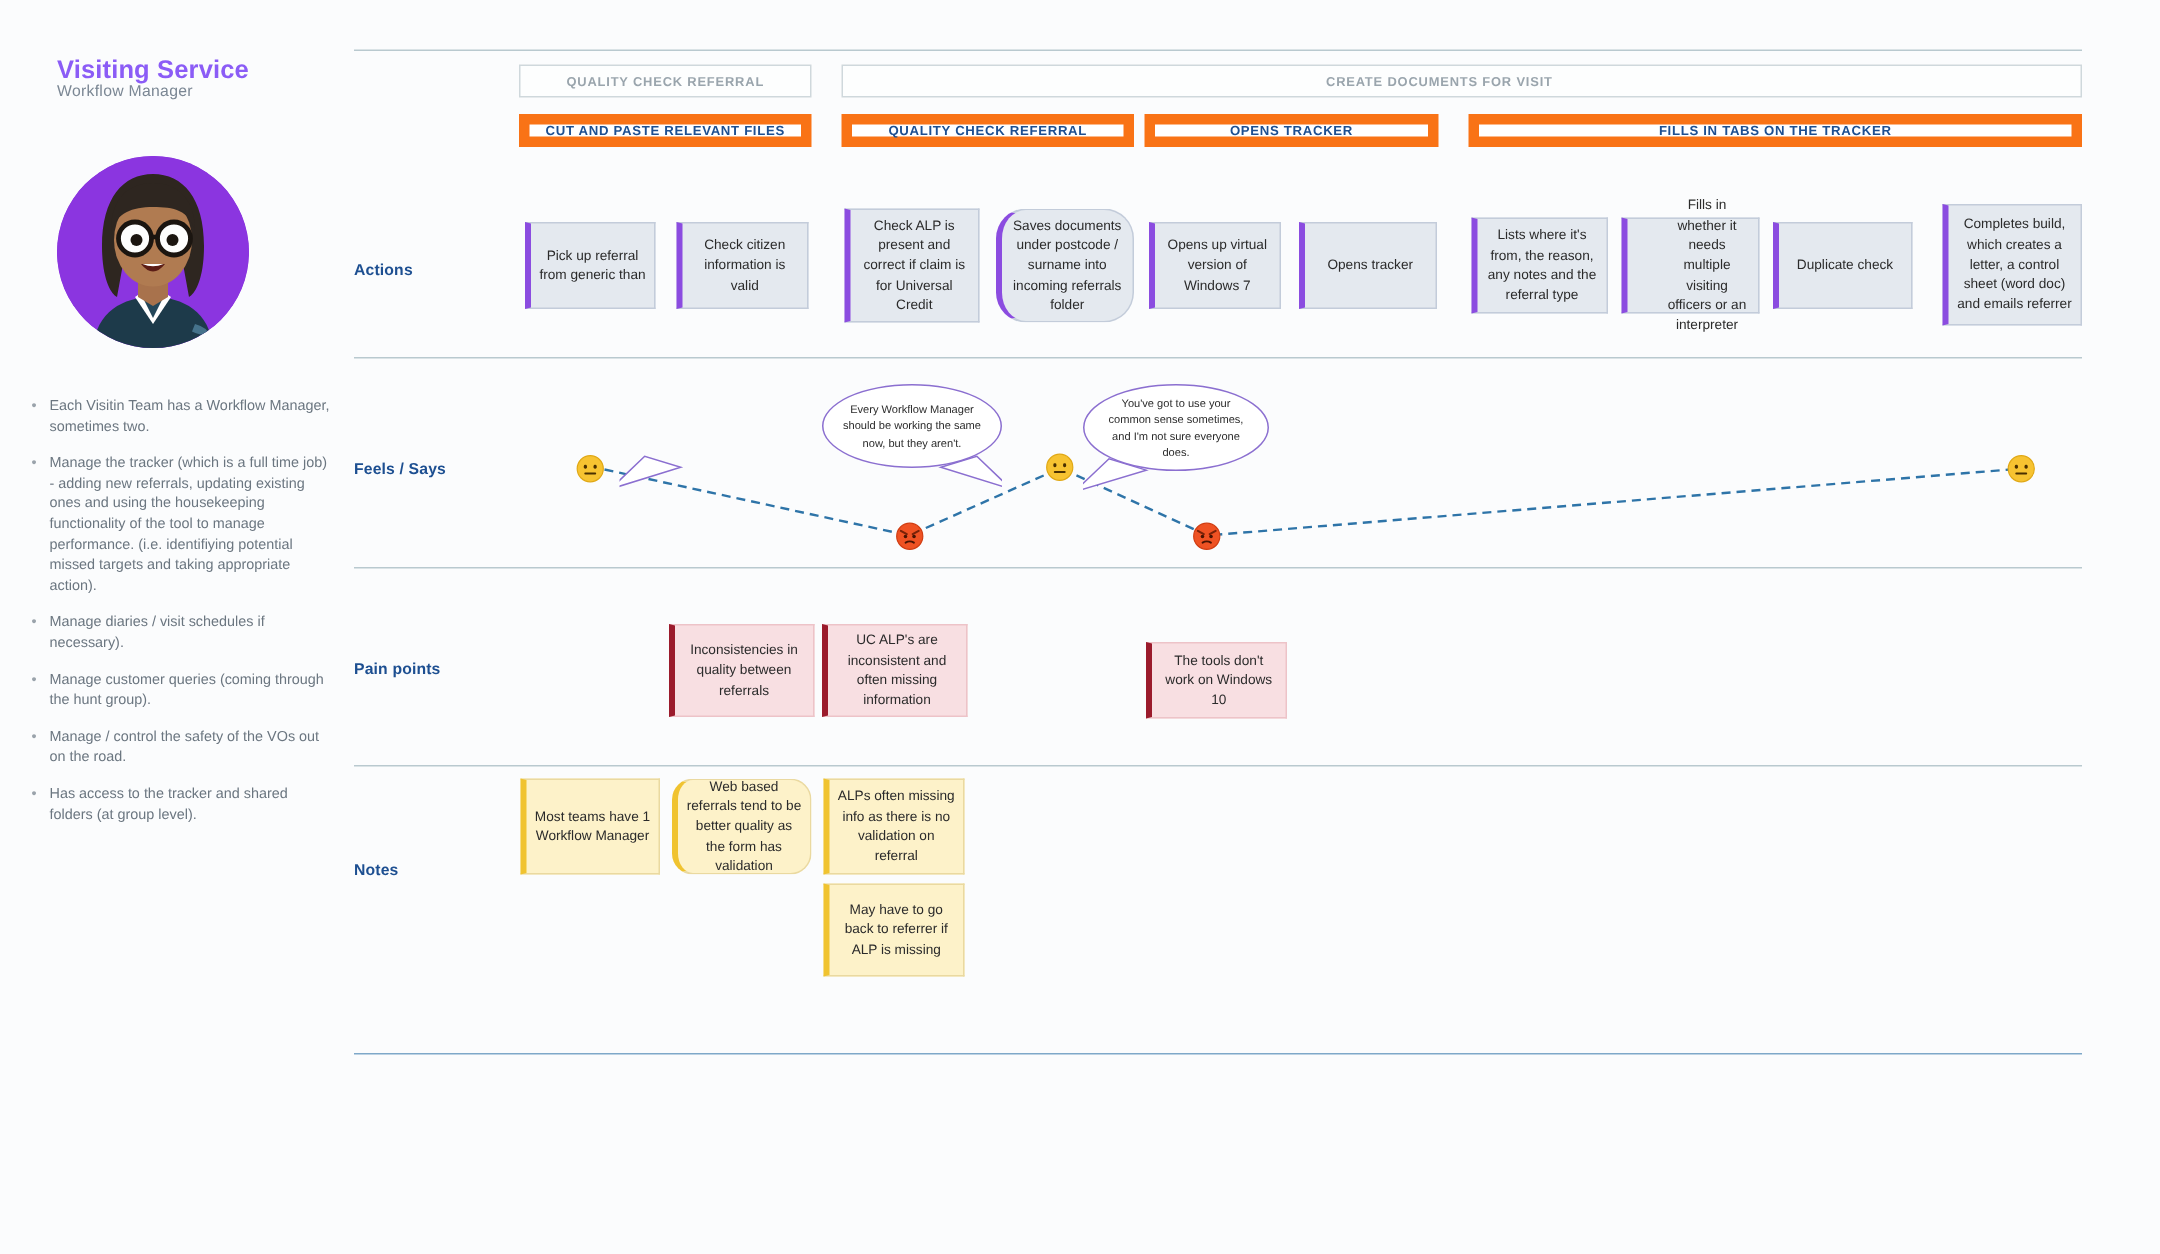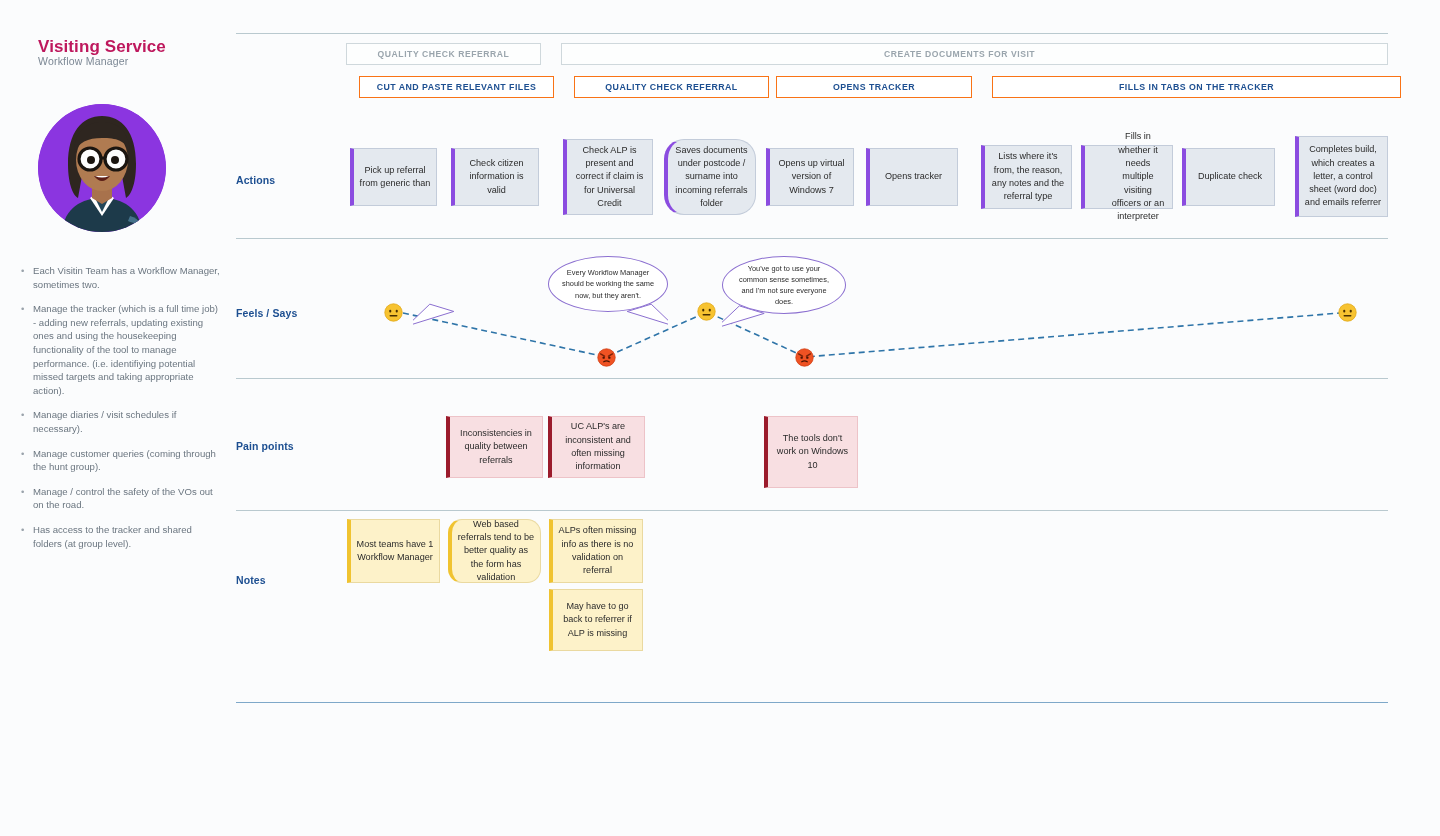--- a/index.html
+++ b/index.html
@@ -9,21 +9,21 @@
     background: #fbfcfd;
     font-family: "Liberation Sans", sans-serif;
     overflow: hidden;
   }
   #root { position: relative; width: 1440px; height: 836px; }
 
   
   #sidebar { position: absolute; left: 0; top: 0; width: 228px; height: 836px; }
   #brand-title {
     position: absolute; left: 38px; top: 37px;
-    font-size: 17px; font-weight: bold; color: #be185d; letter-spacing: .1px;
+    font-size: 17px; font-weight: bold; color: #8b5cf6; letter-spacing: .1px;
   }
   #brand-subtitle {
     position: absolute; left: 38px; top: 55px;
     font-size: 10.5px; color: #7b8794; letter-spacing: .2px;
   }
   #avatar {
     position: absolute; left: 38px; top: 104px;
     width: 128px; height: 128px; border-radius: 50%;
     background: #8b35e0; overflow: hidden;
   }
@@ -61,24 +61,23 @@
     position: absolute; height: 22px; border: 1px solid #cfd8dc;
     background: #fdfefe; display: flex; align-items: center;
     justify-content: center;
   }
   .phasebar span {
     font-size: 8.6px; font-weight: bold; color: #9aa5ad;
     letter-spacing: .55px;
   }
 
   .stepbar {
-    position: absolute; height: 22px; border: 1px solid #f97316;
+    position: absolute; height: 22px; border: 7px solid #f97316;
     background: #ffffff; display: flex; align-items: center;
     justify-content: center;
-    margin-left: 13px;
   }
   .stepbar span {
     font-size: 8.8px; font-weight: bold; color: #1d4f91;
     letter-spacing: .45px;
   }
 
   
   .action {
     position: absolute;
     background: #e4e9ef;
@@ -319,21 +318,21 @@
          <rect x="7" y="15.2" width="10" height="1.7" rx=".8" fill="#4a3000"></rect>
        </svg></div>
       </div>
     <div id="pains-layer">
         <div class="pain" style="left: 446px; top: 416px; width: 97px; height: 62px;">
           <span>Inconsistencies in quality between referrals</span>
         </div>
         <div class="pain" style="left: 548px; top: 416px; width: 97px; height: 62px;">
           <span>UC ALP's are inconsistent and often missing information</span>
         </div>
-        <div class="pain" style="left: 764px; top: 416px; width: 94px; height: 72px;">
+        <div class="pain" style="left: 764px; top: 428px; width: 94px; height: 51px;">
           <span>The tools don't work on Windows 10</span>
         </div>
       </div>
     <div id="notes-layer">
         <div class="note" style="left: 347px; top: 519px; width: 93px; height: 64px;">
           <span>Most teams have 1 Workflow Manager</span>
         </div>
         <div class="note" style="left: 448px; top: 519px; width: 93px; height: 64px; border-radius: 14px;">
           <span>Web based referrals tend to be better quality as the form has validation</span>
         </div>

